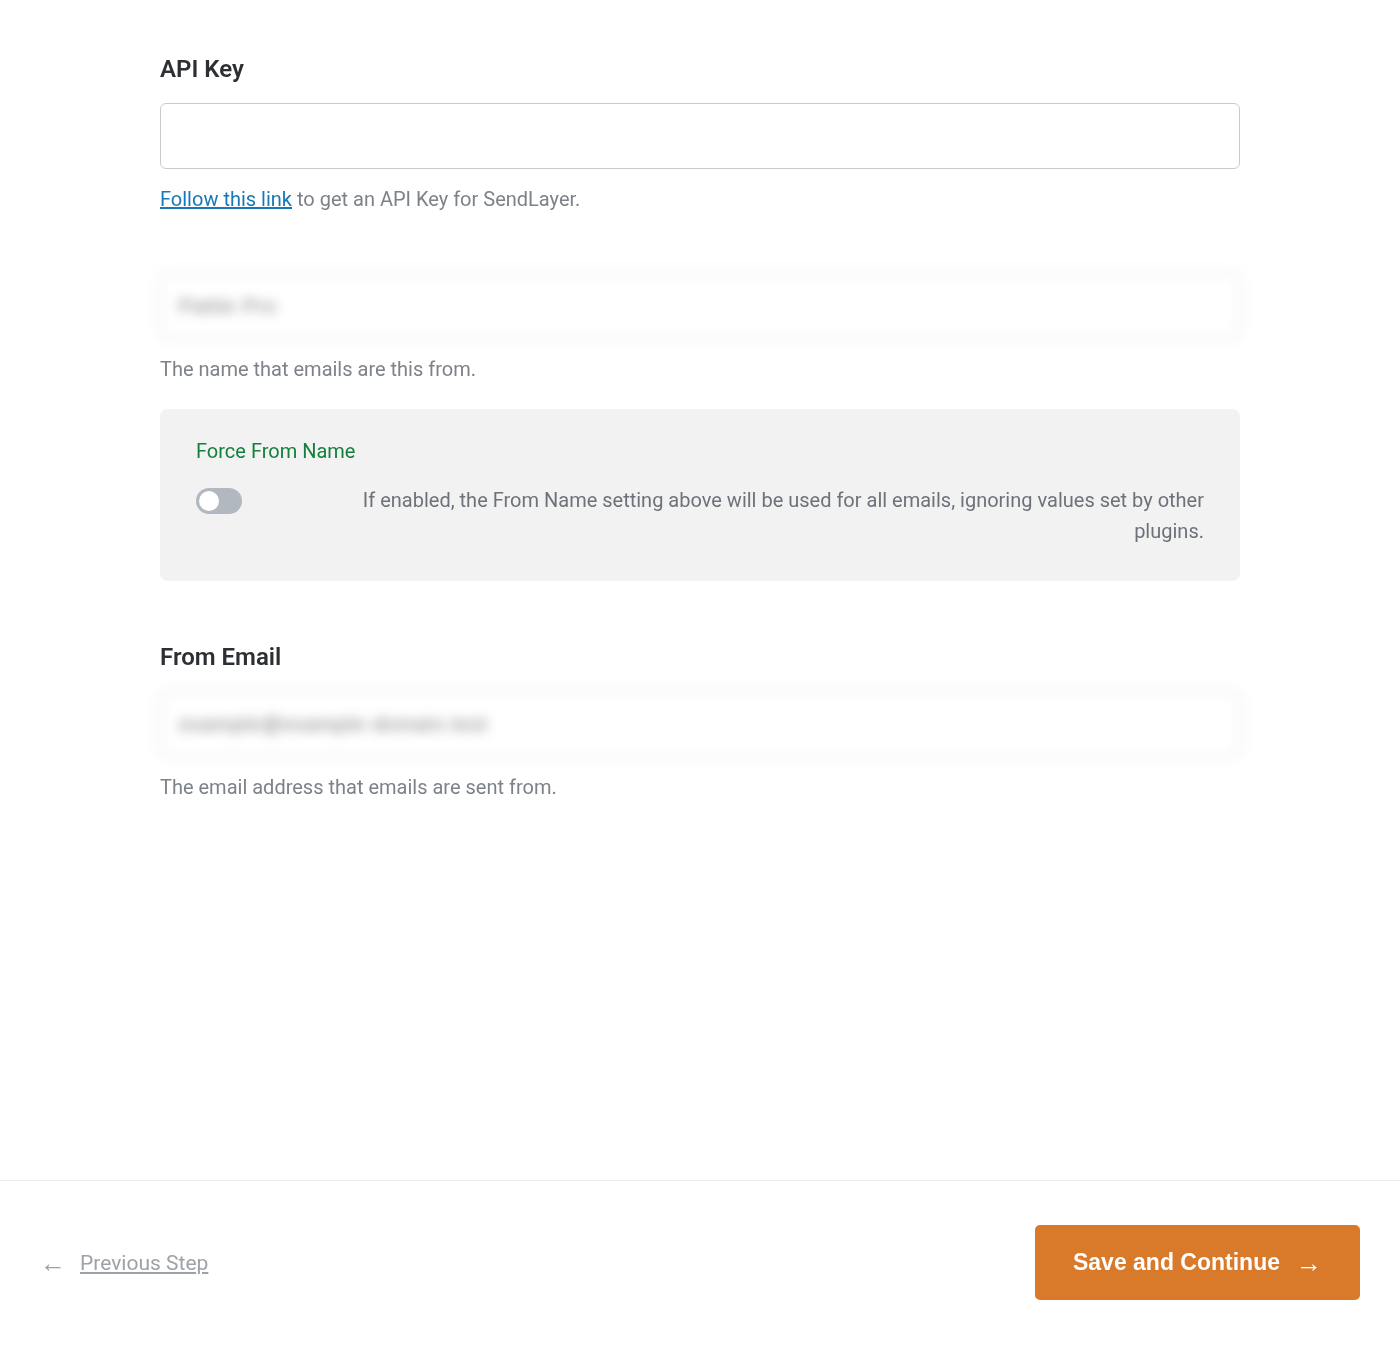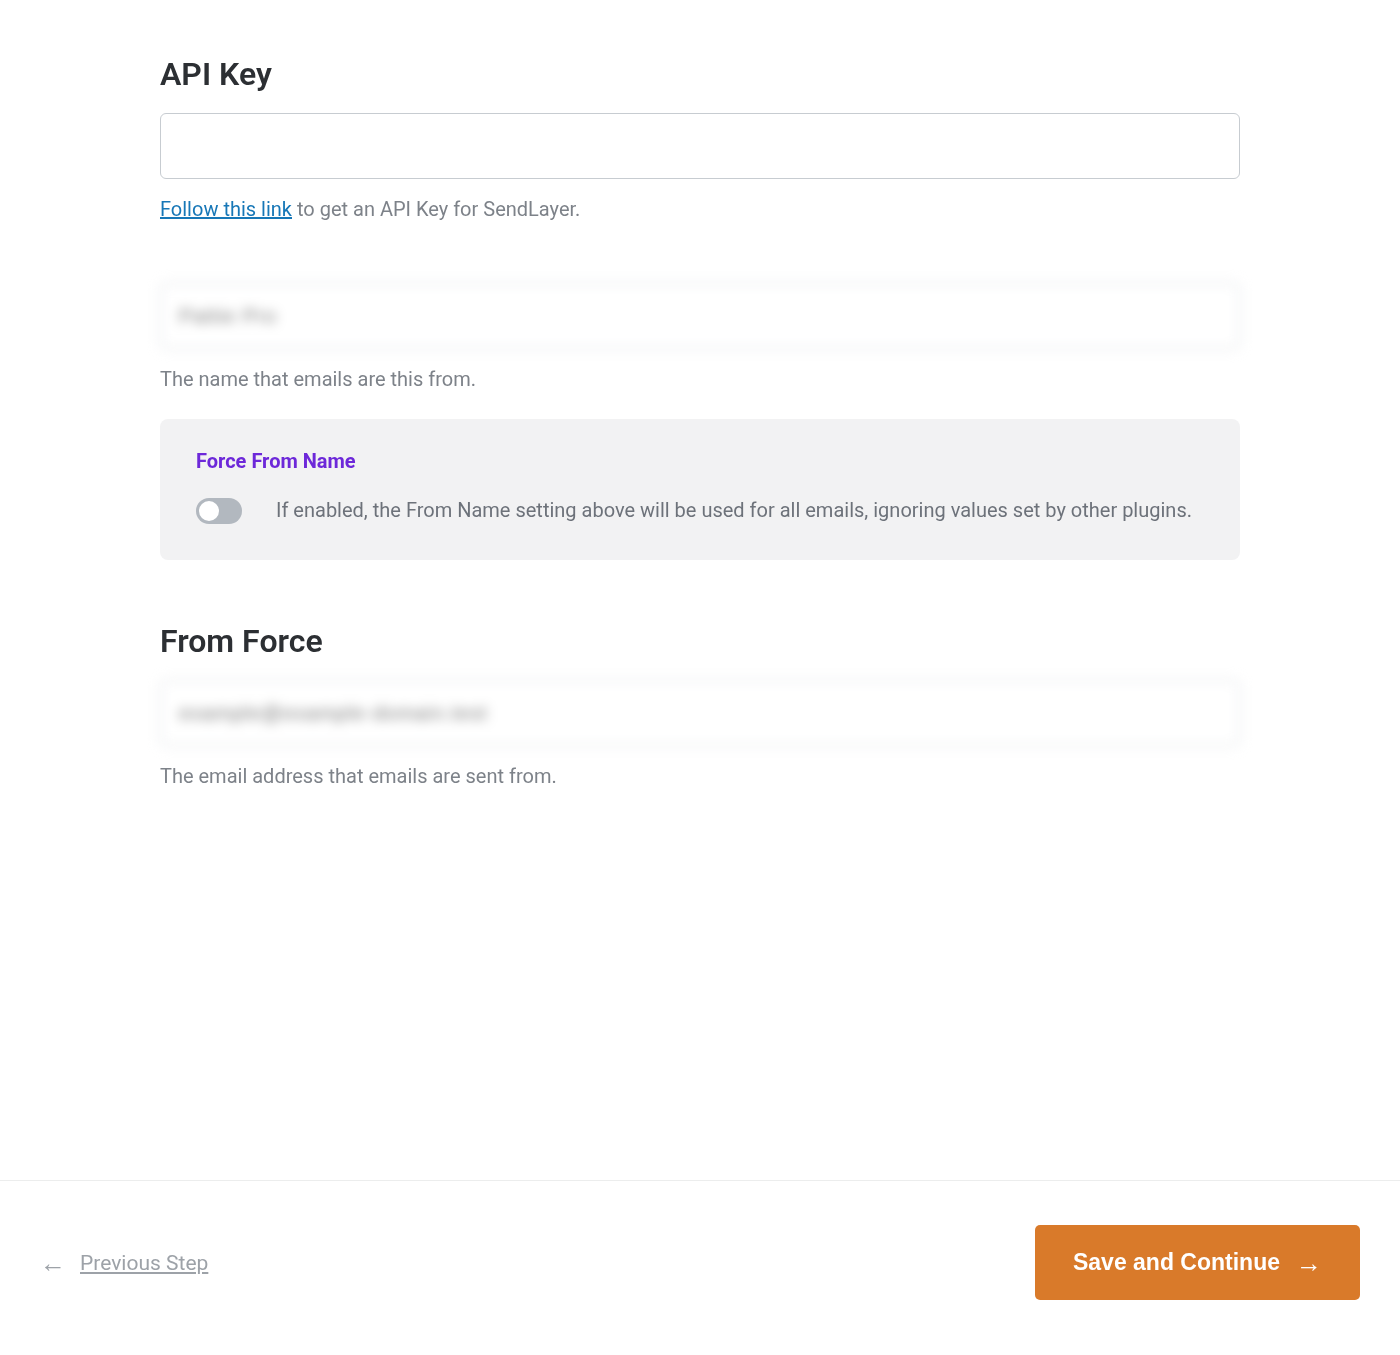--- a/index.html
+++ b/index.html
@@ -11,21 +11,21 @@
       min-height: 1355px;
       position: relative;
     }
     .content {
       padding: 55px 160px 0 160px;
     }
     .section {
       margin-bottom: 62px;
     }
     .section-label {
-      font-size: 32px;
+      font-size: 24px;
       font-weight: 600;
       color: #2c2f33;
       margin-bottom: 20px;
     }
     .text-input {
       width: 100%;
       height: 66px;
       border: 1px solid #c7ccd1;
       border-radius: 6px;
       padding: 0 18px;
@@ -54,28 +54,29 @@
       color: #7d8289;
     }
     .force-panel {
       margin-top: 28px;
       background: #f2f2f3;
       border-radius: 8px;
       padding: 30px 36px 34px 36px;
     }
     .force-title {
       font-size: 20px;
-      font-weight: 700;
-      color: #6d28d9;
+      font-weight: 400;
+      color: #15803d;
       margin-bottom: 22px;
     }
     .force-body {
       display: flex;
       align-items: flex-start;
-      gap: 34px;
+      gap: 54px;
+      text-align: right;
     }
     .force-desc {
       font-size: 20px;
       color: #6d727a;
       line-height: 1.55;
       flex: 1;
     }
     .toggle {
       flex-shrink: 0;
       width: 46px;
@@ -169,21 +170,21 @@
       <div class="force-body">
         <div class="toggle off">
           <div class="toggle-knob"></div>
         </div>
         <div class="force-desc">If enabled, the From Name setting above will be used for all emails, ignoring values set by other plugins.</div>
       </div>
     </div>
   </div>
 
   <div class="section">
-    <div class="section-label">From Force</div>
+    <div class="section-label">From Email</div>
     <input class="text-input blurred-value" type="text" value="example@example-domain.test" style="">
     <div class="hint">The email address that emails are sent from.</div>
 
   </div>
 
 </div>
 
 <div class="footer-divider"></div>
 
 <div class="footer-bar">

